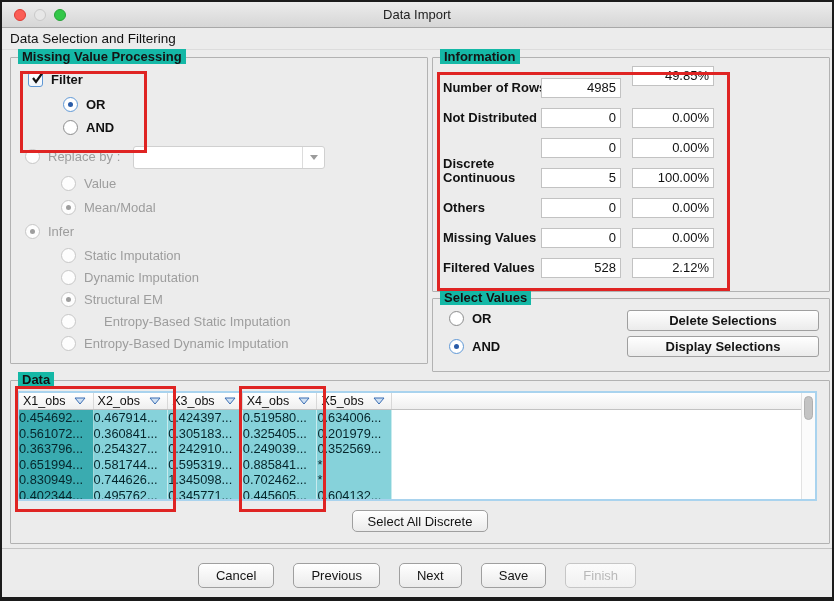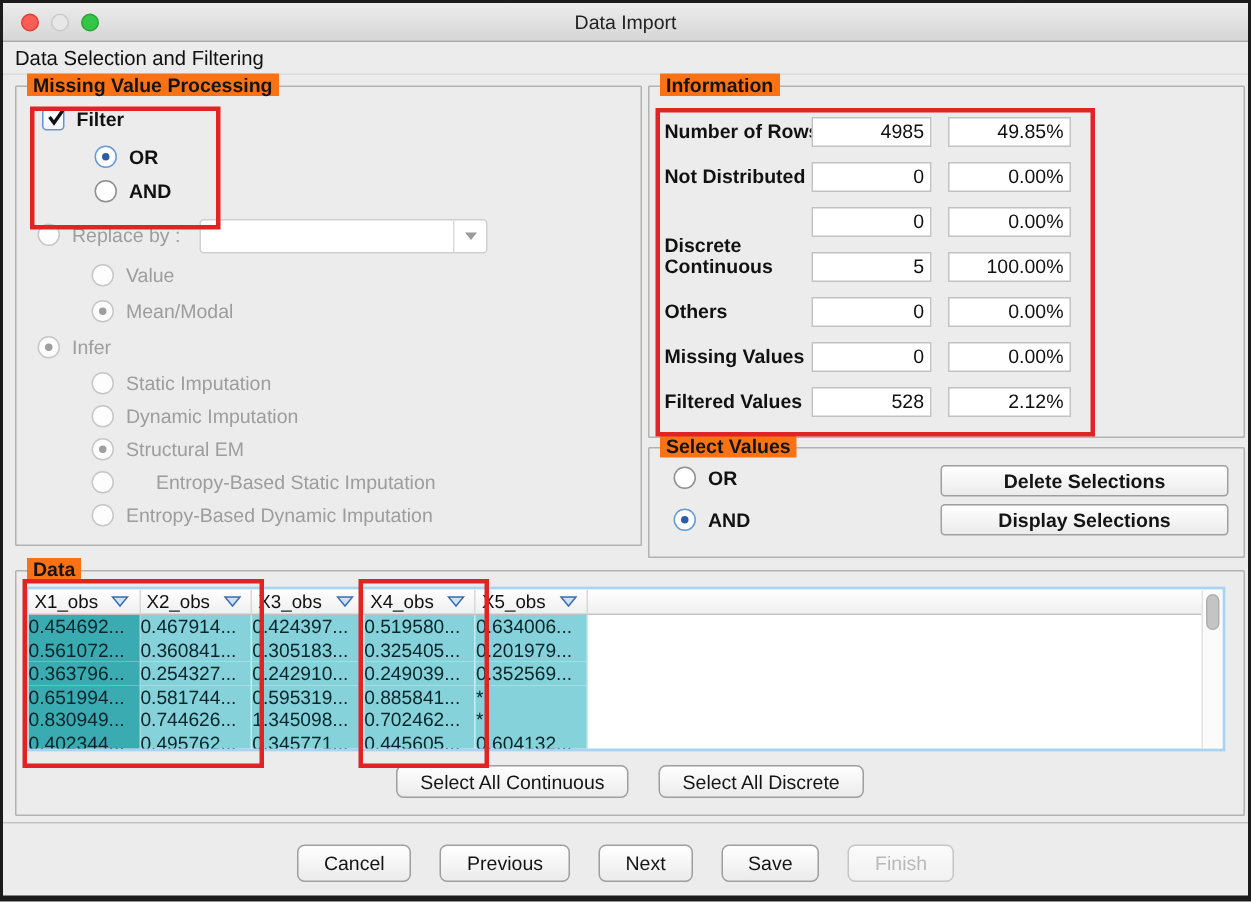--- a/index.html
+++ b/index.html
@@ -12,21 +12,21 @@
   .tl{position:absolute;top:7px;width:12px;height:12px;border-radius:50%;box-sizing:border-box;}
   .tl.red{left:12px;background:#fb5e56;border:1px solid #dd3d35;}
   .tl.min{left:32px;background:#e7e7e7;border:1px solid #c9c9c9;}
   .tl.grn{left:52px;background:#33c748;border:1px solid #27a339;}
   .wtitle{position:absolute;left:0;right:0;top:0;height:40px;line-height:25px;
     text-align:center;font-size:13px;color:#222;}
   .subtitle{position:absolute;left:0;top:26px;right:0;height:21px;line-height:21px;
     padding-left:8px;font-size:13.5px;color:#101010;border-bottom:1px solid #dcdcdc;}
   
   .group{position:absolute;border:1px solid #b2b2b2;border-radius:1px;background:transparent;}
-  .gtitle{position:absolute;top:-9px;left:7px;background:#f97316;padding:0 4px;
+  .gtitle{position:absolute;top:-9px;left:7px;background:#14b8a6;padding:0 4px;
     font-size:13px;font-weight:bold;color:#141414;white-space:nowrap;}
   
   .ann{position:absolute;border:3px solid #df2423;pointer-events:none;z-index:30;}
   
   .ctl{position:absolute;display:flex;align-items:center;gap:8px;height:17px;font-size:13px;}
   .b{font-weight:bold;}
   .dis-t{color:#9d9d9d;}
   .chk{width:15px;height:15px;box-sizing:border-box;border:1.5px solid #5e97d4;border-radius:3px;
     background:linear-gradient(#ffffff,#f2f6fb);position:relative;flex:0 0 auto;}
   .chk svg{position:absolute;left:1px;top:-3px;}
@@ -159,21 +159,21 @@
       <span>Entropy-Based Dynamic Imputation</span>
     </div>
   </div>
 
   <div class="group" style="left:430px;top:55px;width:396px;height:233px;">
     <span class="gtitle">Information</span>
     <div class="ann" style="left:4px;top:14px;width:287px;height:213px;"></div>
 
     <span class="irow-label" style="left:10px;top:22px;">Number of Rows</span>
     <span class="ifield" style="left:108px;top:20px;width:80px;">4985</span>
-    <span class="ifield" style="left:199px;top:20px;width:82px;">49.85%</span>
+    <span class="ifield" style="left:199px;top:8px;width:82px;">49.85%</span>
 
     <span class="irow-label" style="left:10px;top:52px;">Not Distributed</span>
     <span class="ifield" style="left:108px;top:50px;width:80px;">0</span>
     <span class="ifield" style="left:199px;top:50px;width:82px;">0.00%</span>
 
     <span class="irow-label" style="left:10px;top:82px;margin-top:16px;">Discrete</span>
     <span class="ifield" style="left:108px;top:80px;width:80px;">0</span>
     <span class="ifield" style="left:199px;top:80px;width:82px;">0.00%</span>
 
     <span class="irow-label" style="left:10px;top:112px;">Continuous</span>
@@ -292,21 +292,20 @@
 
       <div class="vscroll">
         <div class="vthumb"></div>
       </div>
     </div>
 
     <div class="ann" style="left:4px;top:5px;width:155px;height:120px;"></div>
     <div class="ann" style="left:228px;top:5px;width:81px;height:120px;"></div>
 
     <div class="midbtns" style="top:129px;">
-      <div class="btn">Select All Continuous</div>
       <div class="btn">Select All Discrete</div>
     </div>
   </div>
 
   <div class="hsep"></div>
   <div class="footer">
     <div class="btn">Cancel</div>
     <div class="btn">Previous</div>
     <div class="btn">Next</div>
     <div class="btn">Save</div>

